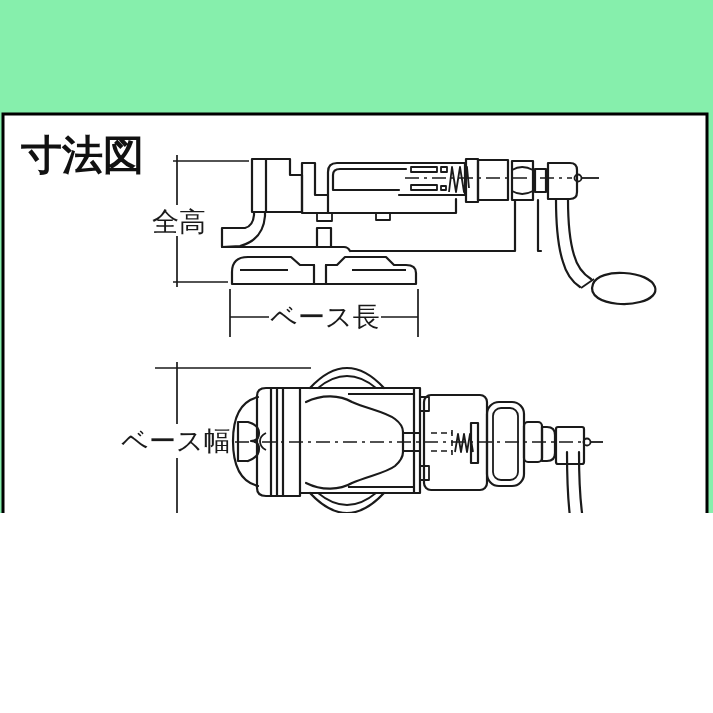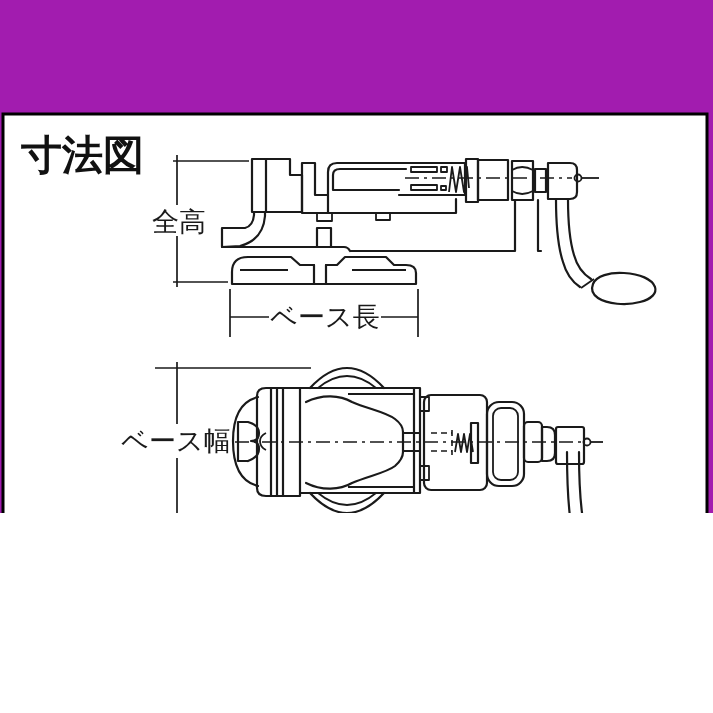--- a/index.html
+++ b/index.html
@@ -1,16 +1,16 @@
 <!DOCTYPE html>
 <html><head>
 <meta charset="utf-8">
 <style>
   html,body{margin:0;padding:0;background:#ffffff;}
-  .stage{position:relative;width:713px;height:513px;background:#a21caf;overflow:hidden;
+  .stage{position:relative;width:713px;height:513px;background:#86efac;overflow:hidden;
          font-family:"Liberation Sans",sans-serif;}
   svg{position:absolute;left:0;top:0;}
   .ln{fill:none;stroke:#1a1a1a;stroke-width:2.2;stroke-linecap:round;stroke-linejoin:round;}
   .dim{fill:none;stroke:#1a1a1a;stroke-width:1.7;stroke-linecap:butt;}
   .cl{fill:none;stroke:#1a1a1a;stroke-width:1.6;stroke-dasharray:14 5 3 5;}
   .hid{fill:none;stroke:#1a1a1a;stroke-width:1.6;stroke-dasharray:6 4;}
   .thin{fill:none;stroke:#1a1a1a;stroke-width:1.8;stroke-linejoin:round;}
   .lbl{fill:#1a1a1a;font-weight:500;font-size:27px;}
   .ttl{fill:#111111;font-weight:600;font-size:41px;}
 </style>

